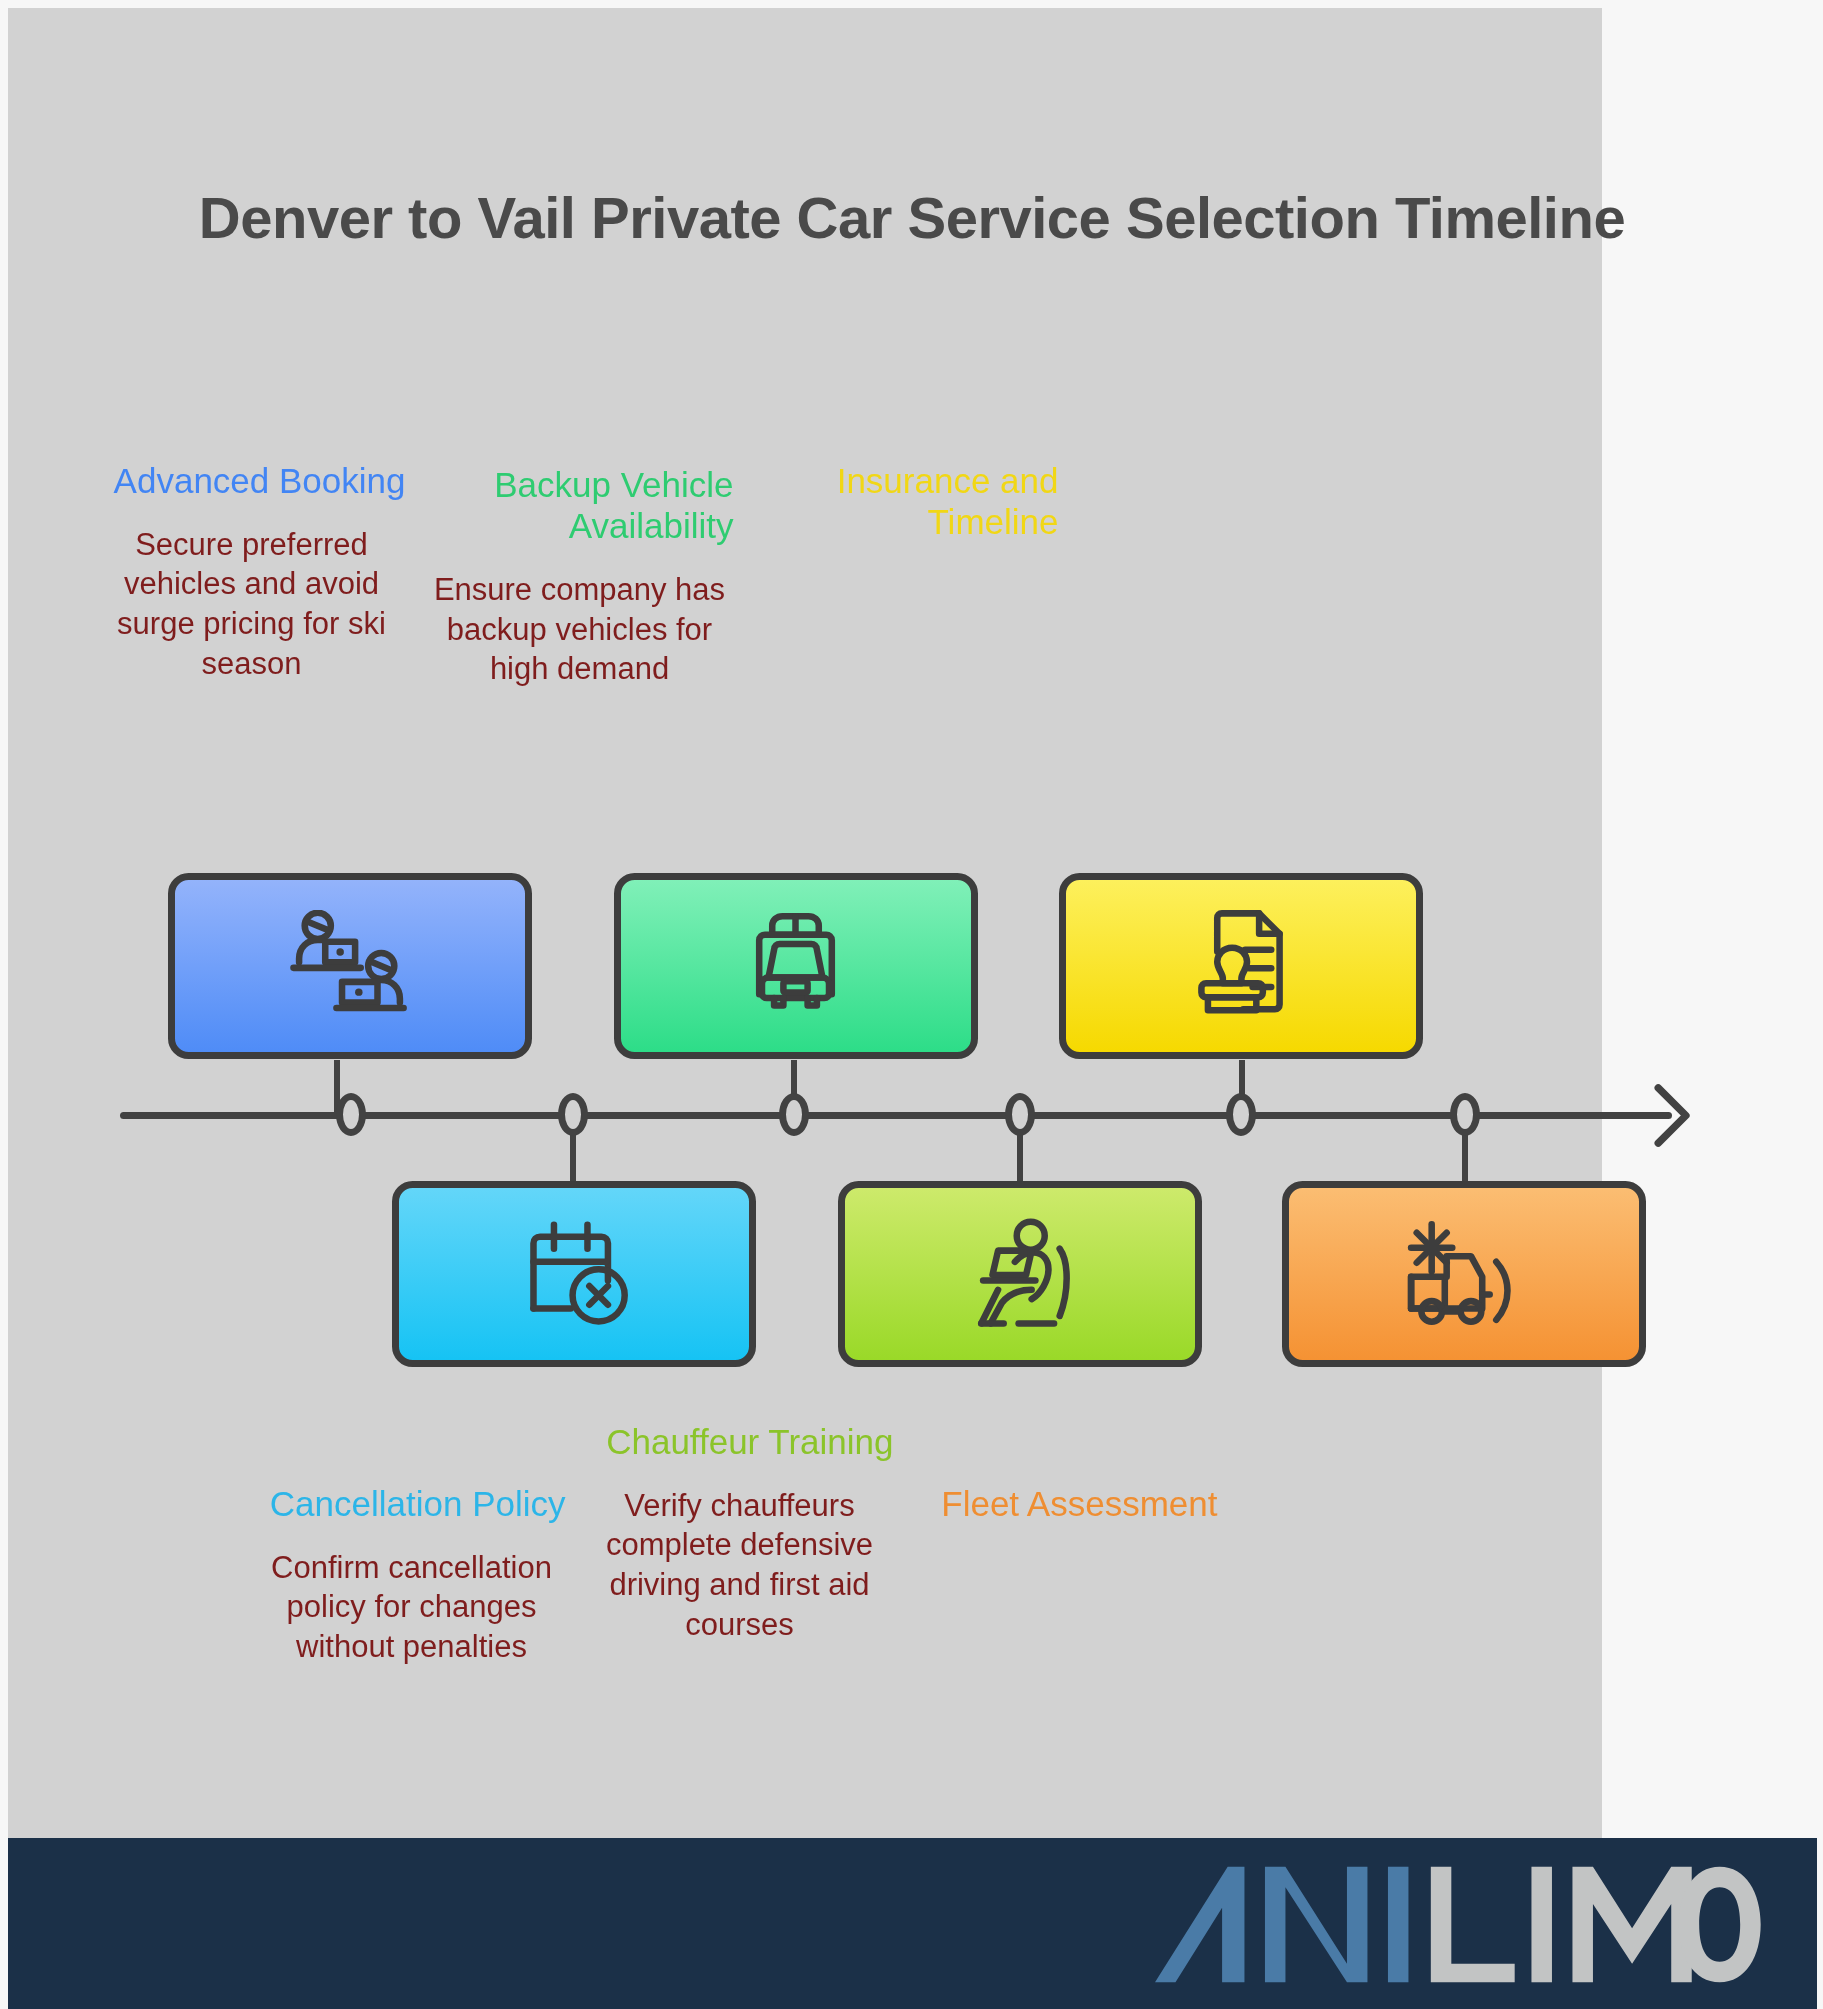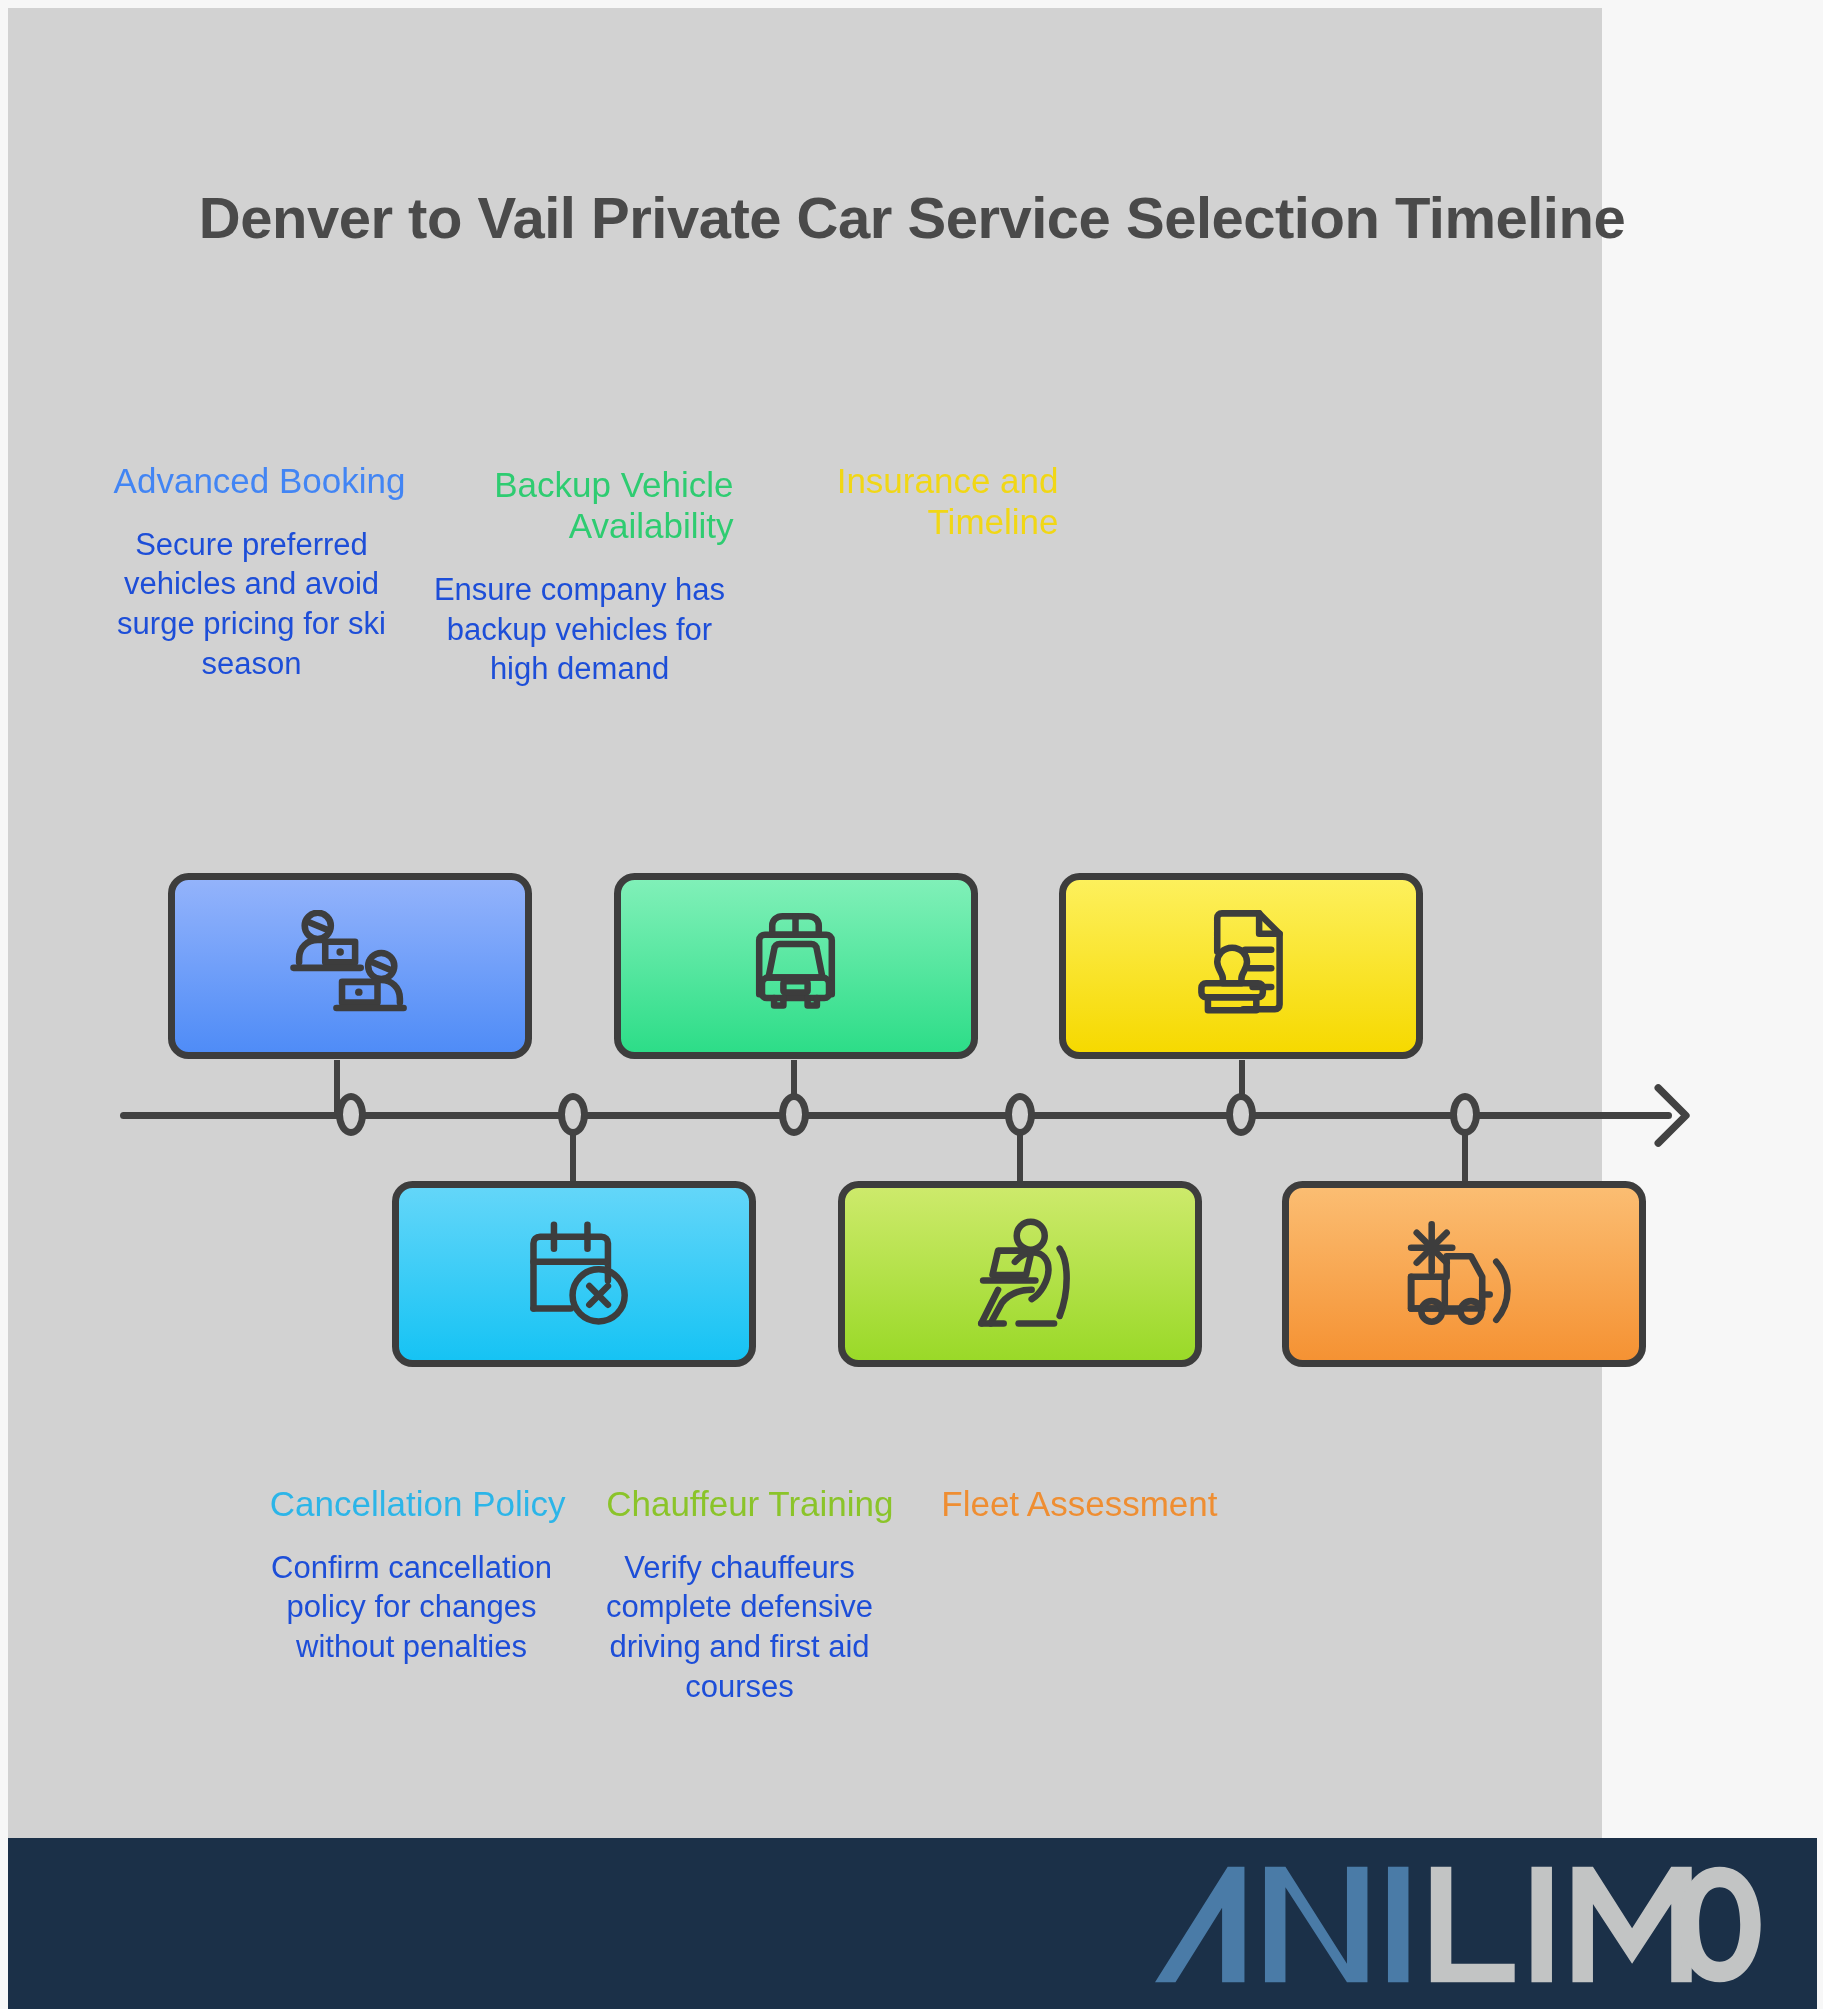--- a/index.html
+++ b/index.html
@@ -25,29 +25,29 @@
   }
 
   
   .textblock { position:absolute; width:308px; text-align:center; }
   .tb-heading {
     font-size:35px; line-height:1.18; font-weight:400;
     margin-bottom:24px;
     text-align:right;
   }
   .tb-desc {
-    font-size:31px; line-height:1.28; color:#1d4ed8; font-weight:400;margin-top:6px;
+    font-size:31px; line-height:1.28; color:#7f1d1d; font-weight:400;margin-top:6px;
   }
 
   .top-1 { left:90px;  top:452px; }
   .top-2 { left:418px; top:456px; }
   .top-3 { left:743px; top:452px; }
 
   .bot-1 { left:250px;  top:1475px; }
-  .bot-2 { left:578px;  top:1475px; }
+  .bot-2 { left:578px;  top:1413px; }
   .bot-3 { left:902px;  top:1475px; }
 
   
   .axis {
     position:absolute; left:112px; top:1104px;
     width:1552px; height:7.5px; background:#424242;
     border-radius:3.7px;
   }
   .arrowhead {
     position:absolute; left:1641px; top:1072px;

